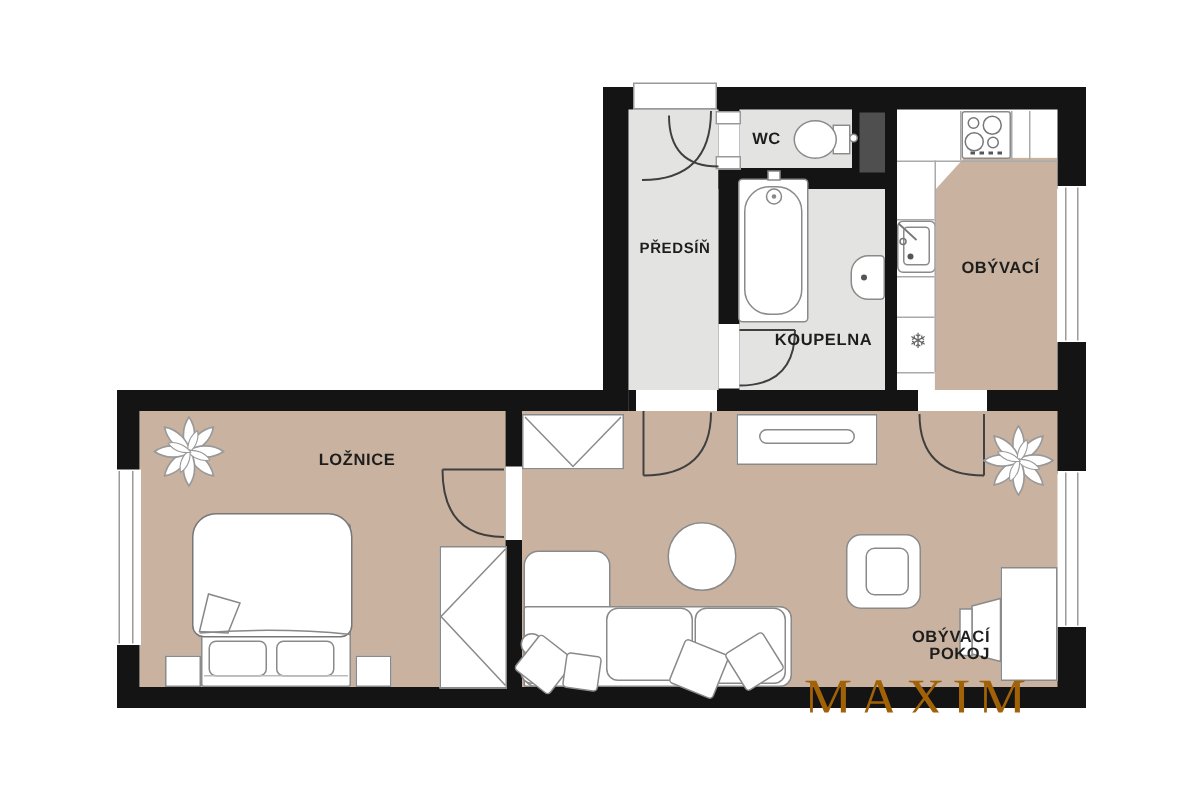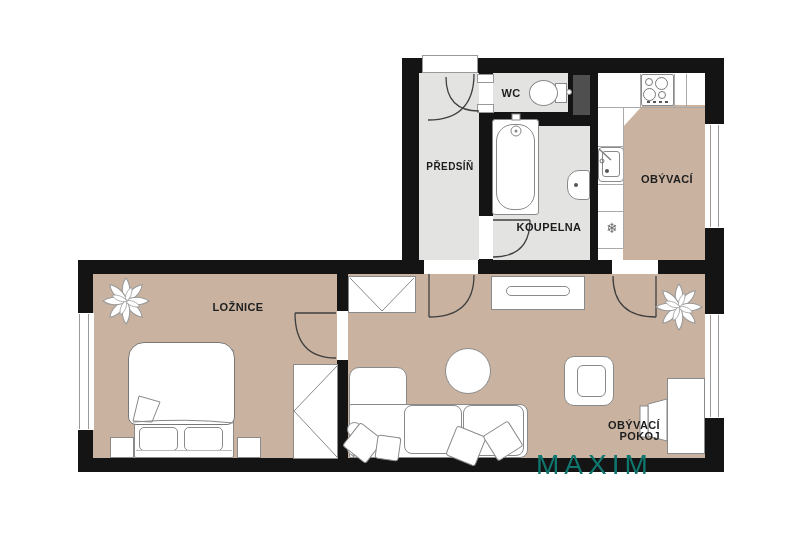--- a/index.html
+++ b/index.html
@@ -20,22 +20,22 @@
   .furn{position:absolute;background:#fff;border:1px solid #8a8a8a;box-sizing:border-box;z-index:10;}
   .cline{position:absolute;background:#aaa;z-index:11;}
   .dot{position:absolute;background:#555;z-index:12;}
   .label{position:absolute;transform:translate(-50%,-50%);font-weight:bold;font-size:11px;
          letter-spacing:.4px;color:#1d1d1d;white-space:nowrap;z-index:40;}
   .label2{line-height:11px;text-align:right;margin-left:46px;}
   .snow{position:absolute;z-index:12;font-family:"DejaVu Sans",sans-serif;font-size:14px;color:#666;
         text-align:center;line-height:16px;}
   svg.overlay{position:absolute;left:0;top:0;z-index:30;pointer-events:none;}
   .wm-clip{position:absolute;left:536px;top:452px;width:196px;height:23px;overflow:hidden;z-index:50;}
-  .wm-text{font-family:Liberation Sans, sans-serif;font-size:28px;line-height:40px;margin-top:-7px;
-           letter-spacing:5px;color:#0f766e;white-space:nowrap;}
+  .wm-text{font-family:Liberation Serif, serif;font-size:36px;line-height:40px;margin-top:-7px;
+           letter-spacing:5px;color:#a16207;white-space:nowrap;}
 </style>
 </head>
 <body>
 
 <div id="stage">
 
   <div class="floor floor-tile" style="left:419px;top:73px;width:60px;height:189px;"></div>
   <div class="floor floor-tile" style="left:493px;top:73px;width:75px;height:39px;"></div>
   <div class="floor floor-tile" style="left:493px;top:126px;width:97px;height:136px;"></div>
   <div class="floor floor-white" style="left:598px;top:73px;width:107px;height:192px;"></div>

